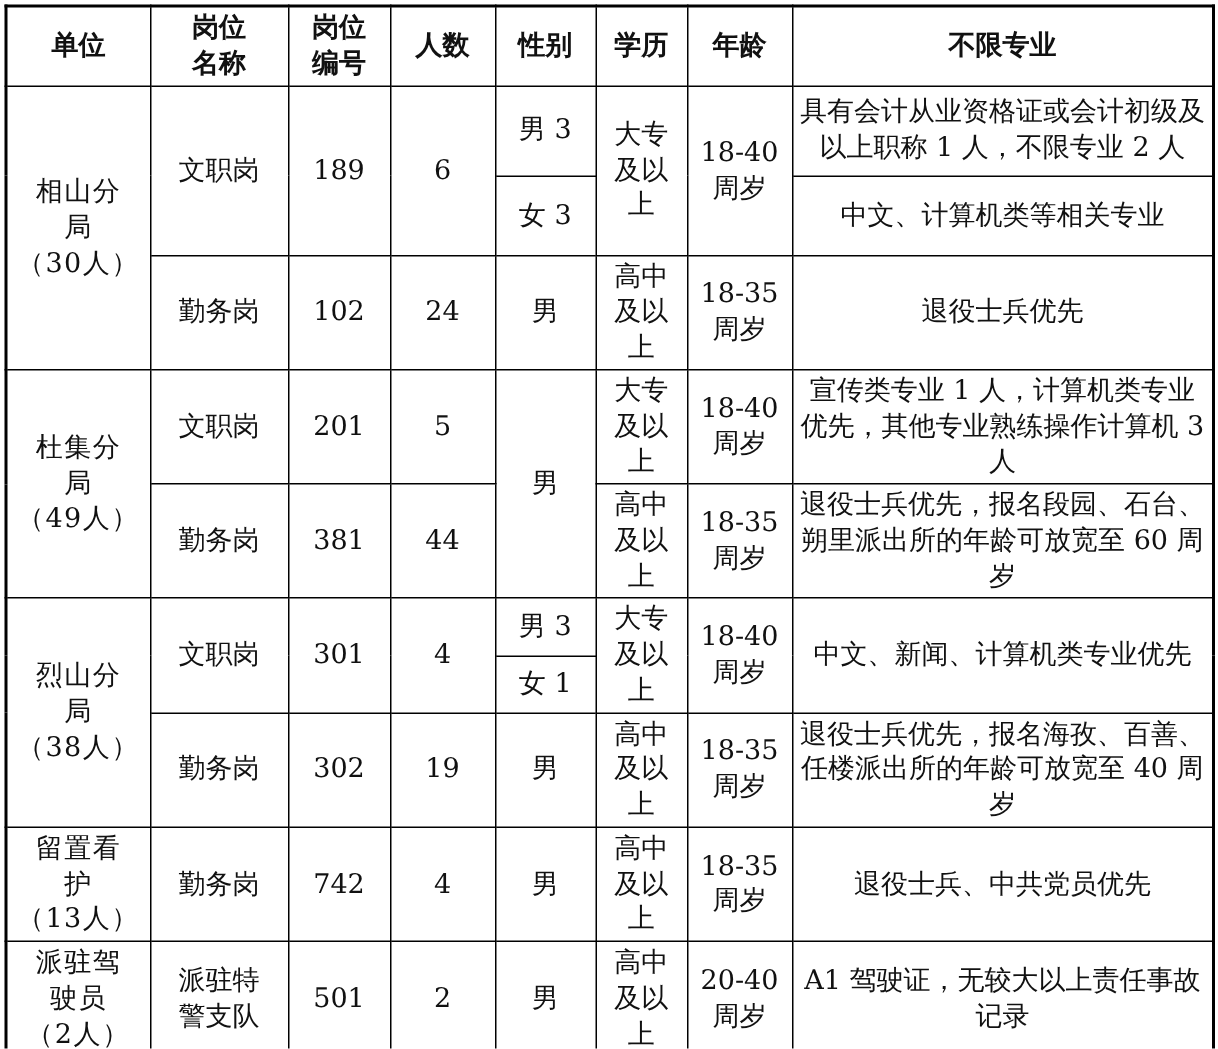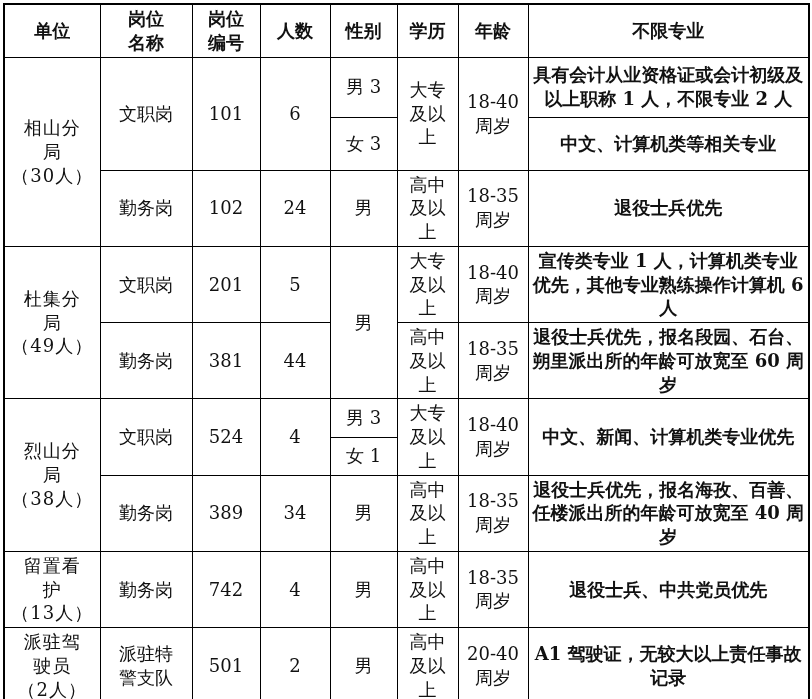--- a/index.html
+++ b/index.html
@@ -36,21 +36,20 @@
     font-family: "DejaVu Serif", "Liberation Serif", serif;
   }
   table.recruit th {
     font-weight: bold;
   }
   td.req {
     text-align: left;
     white-space: normal;
     padding-left: 7px;
     padding-right: 4px;
-    font-weight: bold;
   }
   td.unit {
     letter-spacing: 1px;
   }
 </style>
 </head>
 <body>
 
 <div class="sheet">
   <table class="recruit">
@@ -77,21 +76,21 @@
       <th>学历</th>
       <th>年龄</th>
       <th>不限专业</th>
     </tr>
 
     <tr style="height:60px">
       <td class="unit" rowspan="3">相山分
 局
 （30人）</td>
       <td rowspan="2">文职岗</td>
-      <td rowspan="2">101</td>
+      <td rowspan="2">189</td>
       <td rowspan="2">6</td>
       <td>男 3</td>
       <td rowspan="2">大专
 及以
 上</td>
       <td rowspan="2">18-40
 周岁</td>
       <td class="req">具有会计从业资格证或会计初级及以上职称 1 人，不限专业 2 人</td>
     </tr>
 
@@ -119,59 +118,59 @@
 （49人）</td>
       <td>文职岗</td>
       <td>201</td>
       <td>5</td>
       <td rowspan="2">男</td>
       <td>大专
 及以
 上</td>
       <td>18-40
 周岁</td>
-      <td class="req">宣传类专业 1 人，计算机类专业优先，其他专业熟练操作计算机 6 人</td>
+      <td class="req">宣传类专业 1 人，计算机类专业优先，其他专业熟练操作计算机 3 人</td>
     </tr>
 
     <tr style="height:68px">
       <td>勤务岗</td>
       <td>381</td>
       <td>44</td>
       <td>高中
 及以
 上</td>
       <td>18-35
 周岁</td>
       <td class="req">退役士兵优先，报名段园、石台、朔里派出所的年龄可放宽至 60 周岁</td>
     </tr>
 
     <tr style="height:33px">
       <td class="unit" rowspan="3">烈山分
 局
 （38人）</td>
       <td rowspan="2">文职岗</td>
-      <td rowspan="2">524</td>
+      <td rowspan="2">301</td>
       <td rowspan="2">4</td>
       <td>男 3</td>
       <td rowspan="2">大专
 及以
 上</td>
       <td rowspan="2">18-40
 周岁</td>
       <td class="req" rowspan="2">中文、新闻、计算机类专业优先</td>
     </tr>
 
     <tr style="height:32px">
       <td>女 1</td>
     </tr>
 
     <tr style="height:69px">
       <td>勤务岗</td>
-      <td>389</td>
-      <td>34</td>
+      <td>302</td>
+      <td>19</td>
       <td>男</td>
       <td>高中
 及以
 上</td>
       <td>18-35
 周岁</td>
       <td class="req">退役士兵优先，报名海孜、百善、任楼派出所的年龄可放宽至 40 周岁</td>
     </tr>
 
     <tr style="height:69px">

